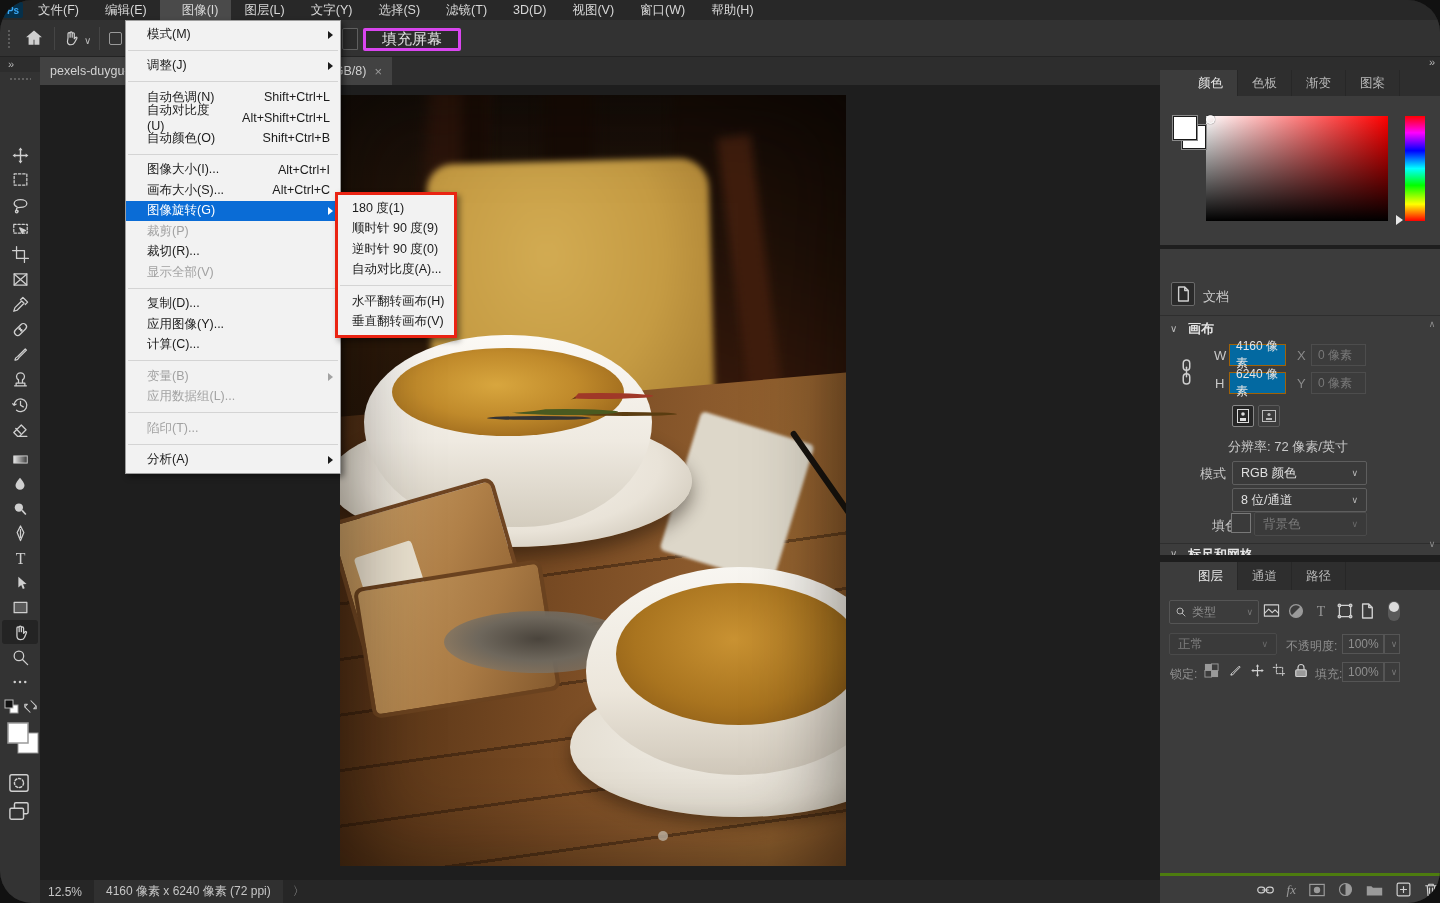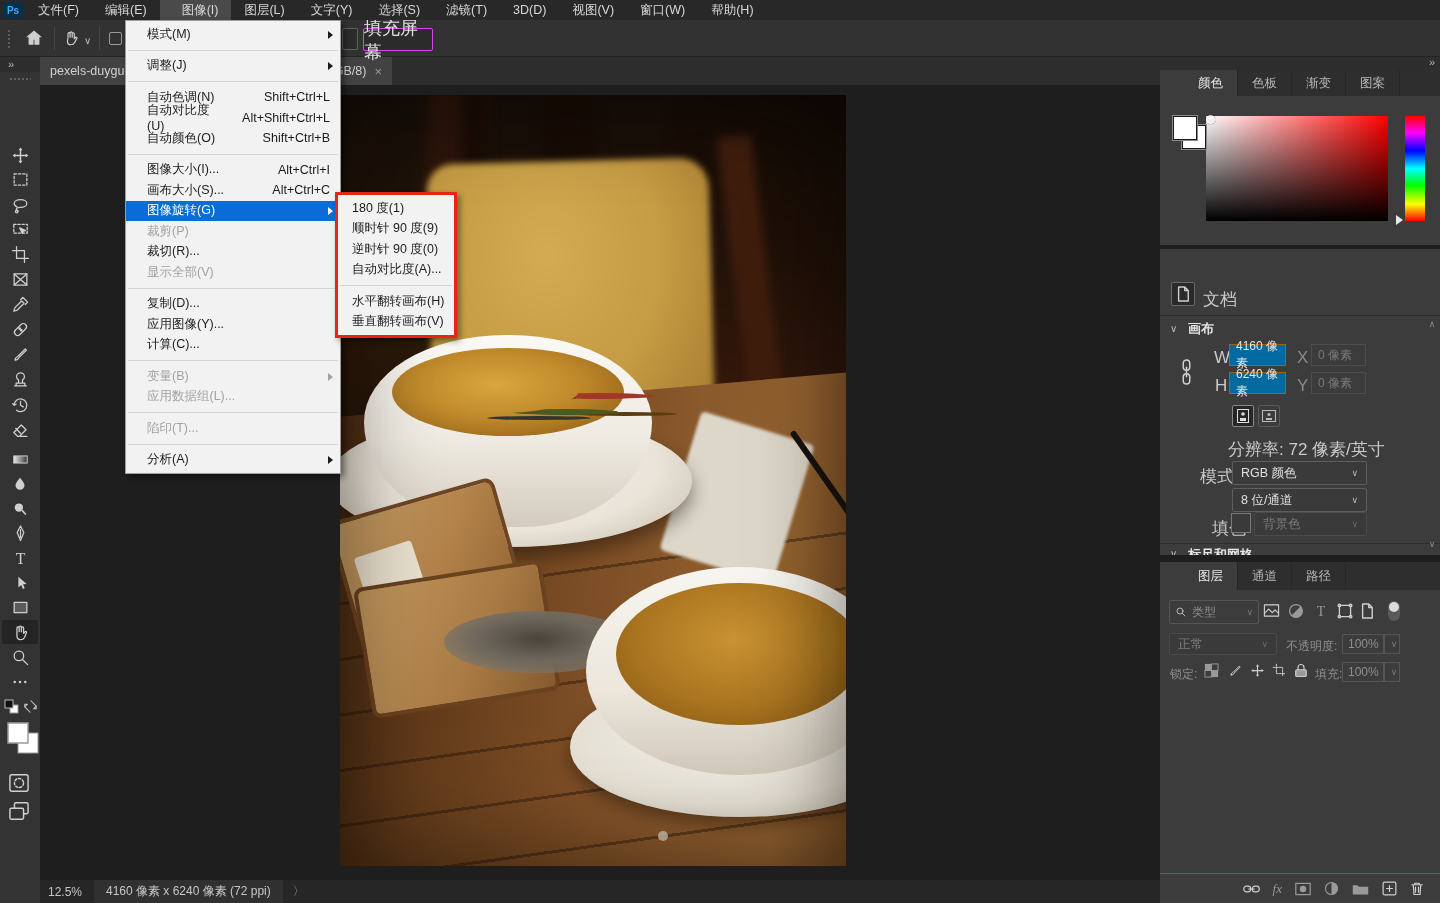--- a/index.html
+++ b/index.html
@@ -1,34 +1,34 @@
 <!DOCTYPE html>
 <html><head>
 <meta charset="utf-8">
 <style>
   * { margin:0; padding:0; box-sizing:border-box; }
   html,body { background:#111; }
   body { font-family:"Liberation Sans","DejaVu Sans",sans-serif; }
   #app { position:relative; width:1440px; height:903px; background:#1e1e1e; overflow:hidden;
-         font-size:12px; color:#d6d6d6; }
+         font-size:12px; color:#d6d6d6;border-radius:32px; }
   .abs { position:absolute; }
 
   
   #menubar { left:0; top:0; width:1440px; height:20px; background:#282828; display:flex; align-items:stretch; z-index:40; }
   #ps-logo { width:20px; height:16px; margin:2px 2px 2px 3px; background:#06304a; color:#3aa9f7;
              font-size:10px; font-weight:bold; display:flex; align-items:center; justify-content:center; border-radius:2px; }
   .mb-item { padding:0 13px; display:flex; align-items:center; color:#d8d8d8; font-size:12.5px; }
   .mb-item.active { background:#4a4a4a;padding-left:22px; }
 
   
   #optionsbar { left:0; top:20px; width:1440px; height:37px; background:#323232; border-bottom:1px solid #232323; z-index:5; }
   .opt-sep { position:absolute; top:7px; width:1px; height:23px; background:#454545; }
   .opt-btn-cut { position:absolute; left:342px; top:8px; width:16px; height:22px; background:#2b2b2b; border:1px solid #5f5f5f; border-radius:2px 0 0 2px; }
-  #fill-screen-btn { position:absolute; left:363px; top:8px; width:70px; height:23px; background:#2b2b2b;
-                     border:1px solid #d946ef; border-radius:2px; color:#e2e2e2; font-size:18px;
+  #fill-screen-btn { position:absolute; left:363px; top:8px; width:98px; height:23px; background:#2b2b2b;
+                     border:3px solid #d946ef; border-radius:2px; color:#e2e2e2; font-size:15px;
                      display:flex; align-items:center; justify-content:center; }
 
   
   #tabbar { left:40px; top:57px; width:1120px; height:28px; background:#2d2d2d; z-index:4; }
   #doc-tab { position:absolute; left:0; top:0; width:352px; height:28px; background:#424242; color:#d2d2d2;
              display:flex; align-items:center; padding:0 10px; font-size:12.5px; }
   #doc-tab .grow { flex:1; }
   #tab-close { color:#9a9a9a; margin-left:8px; font-size:13px; }
 
   
@@ -68,21 +68,21 @@
   .swatch { position:absolute; width:24px; height:24px; background:#fff; border:1px solid #1a1a1a; outline:1px solid #8a8a8a; }
   #sat-box { position:absolute; left:46px; top:46px; width:182px; height:105px;
              background:linear-gradient(to top, #000, rgba(0,0,0,0)), linear-gradient(to right, #fff, #f00); }
   #sat-cursor { position:absolute; left:0px; top:-1px; width:9px; height:9px; border:1.5px solid #fff; border-radius:50%; box-shadow:0 0 1px #000; }
   #hue-bar { position:absolute; left:245px; top:46px; width:20px; height:105px;
              background:linear-gradient(to bottom, #f00 0%, #f0f 16%, #00f 33%, #0ff 50%, #0f0 66%, #ff0 84%, #f00 100%); }
   #hue-slider { position:absolute; left:236px; top:145px; width:0; height:0;
                 border-top:5px solid transparent; border-bottom:5px solid transparent; border-left:7px solid #e8e8e8; }
 
   
-  .prop-label { color:#c9c9c9; font-size:17px; }
+  .prop-label { color:#c9c9c9; font-size:13px; }
   .field { position:absolute; height:22px; background:#0369a1; border:1px solid #a16207; color:#e4e4e4;
            display:flex; align-items:center; padding:0 6px; font-size:12px; }
   .field.disabled { background:transparent; border:1px solid #4d4d4d; color:#787878; }
   .dropdown { position:absolute; height:24px; background:#3a3a3a; border:1px solid #5e5e5e; border-radius:2px;
               color:#e0e0e0; display:flex; align-items:center; padding:0 8px; font-size:12.5px; }
   .dropdown .caret { margin-left:auto; color:#b9b9b9; }
   .dropdown.disabled { border-color:#4a4a4a; color:#7c7c7c; }
   .dropdown.disabled .caret { color:#6a6a6a; }
   .caret { font-size:9px; }
   .chev { color:#b9b9b9; font-size:10px; }
@@ -564,21 +564,21 @@
             <path d="M5 9V6a4 4 0 0 1 8 0v3"></path>
           </svg>
         </div>
       <div class="abs graylab" style="left:155px;top:104px;">填充:</div>
       <div class="valbox" style="left:182px;top:100px;width:42px;">100%</div>
       <div class="valbox" style="left:224px;top:100px;width:16px;justify-content:center;">
           <span class="caret" style="color:#777;">∨</span>
         </div>
 
 
-      <div class="abs" style="left:0;top:311px;width:280px;height:30px;border-top:1px solid #4d7c0f;display:flex;align-items:center;justify-content:flex-end;gap:13px;padding-right:16px;">
+      <div class="abs" style="left:0;top:311px;width:280px;height:30px;border-top:3px solid #4d7c0f;display:flex;align-items:center;justify-content:flex-end;gap:13px;padding-right:2px;">
         <span class="licon">
             <svg class="ic" width="17" height="12" viewBox="0 0 24 14" stroke="#9a9a9a">
               <rect x="1" y="3" width="10" height="8" rx="4"></rect>
               <rect x="13" y="3" width="10" height="8" rx="4"></rect>
               <path d="M8 7h8"></path>
             </svg>
           </span>
         <span class="licon" style="color:#9a9a9a;font-style:italic;font-size:13px;font-family:'Liberation Serif',serif;">fx</span>
         <span class="licon">
             <svg width="16" height="14" viewBox="0 0 20 16">

